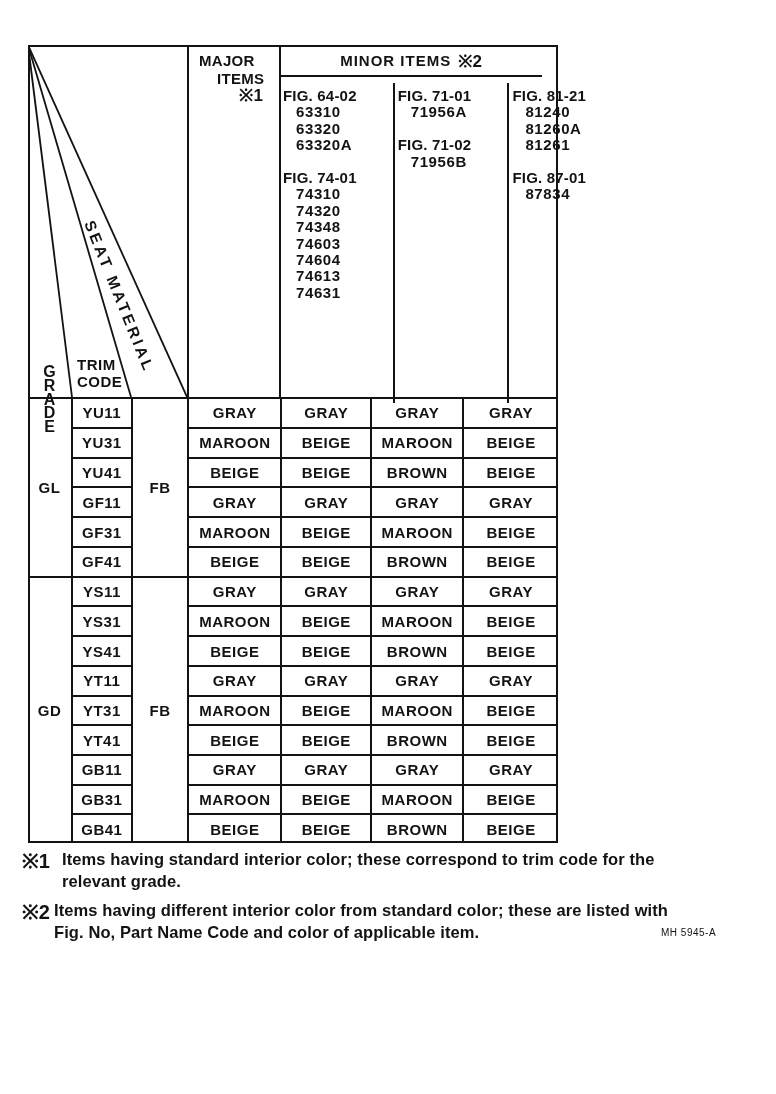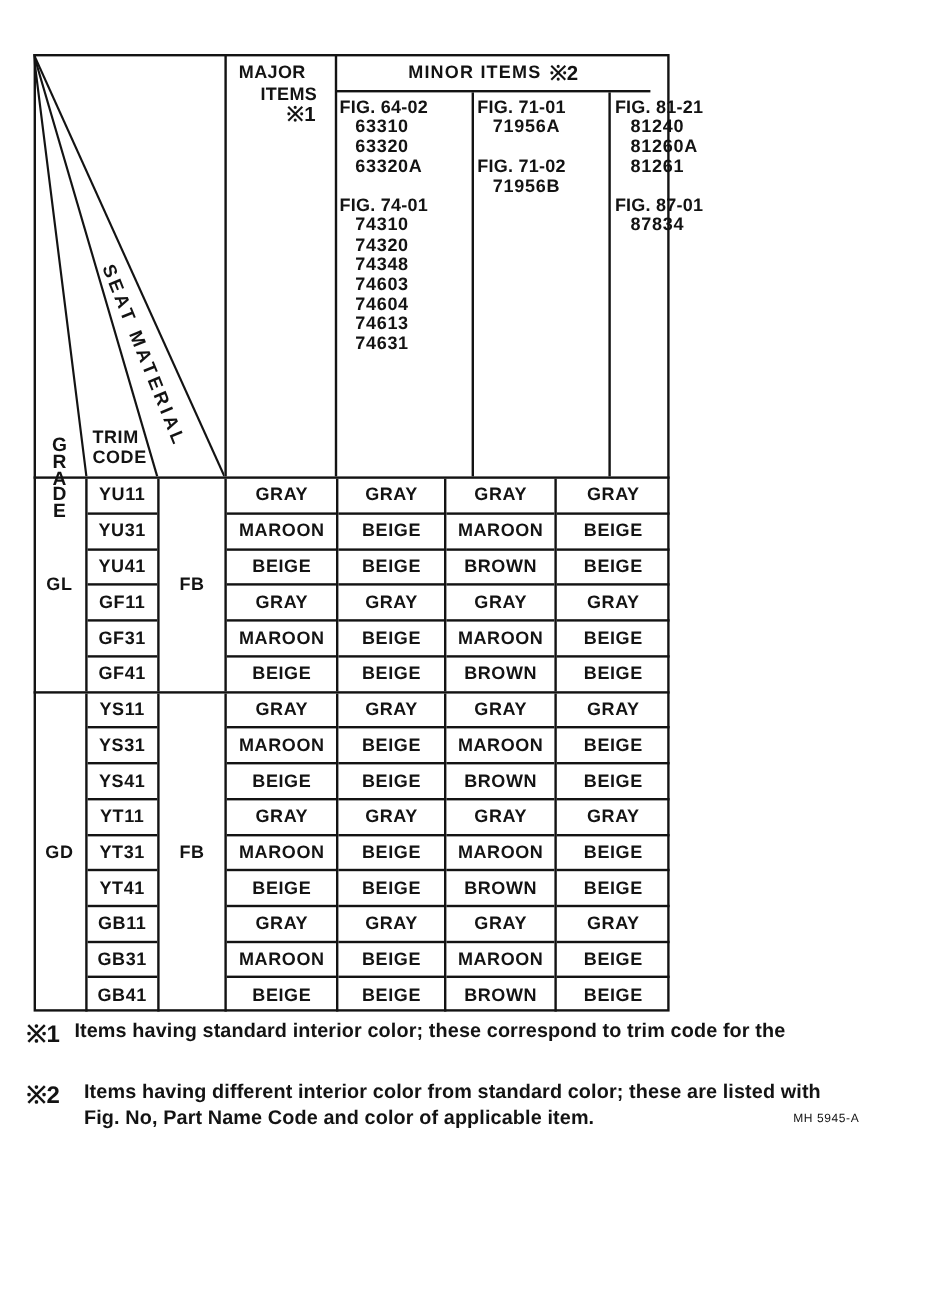--- a/index.html
+++ b/index.html
@@ -56,21 +56,21 @@
   
   .minor-strip{
     left:280px;top:45px;width:262px;height:32px;
     border-bottom:2px solid var(--ink);
     display:flex;align-items:center;justify-content:center;
     font-weight:bold;font-size:15px;letter-spacing:1px;white-space:nowrap;
   }
   .minor-strip .mark{font-size:17px;margin-left:7px;letter-spacing:0;}
 
   
-  .fig-region{left:280px;top:77px;width:278px;height:320px;display:flex;gap:36px;}
+  .fig-region{left:280px;top:83px;width:278px;height:320px;display:flex;gap:36px;}
   .fig-col{box-sizing:border-box;padding-top:5px;font-weight:bold;font-size:15px;line-height:16.4px;white-space:nowrap;}
   .fig-col.w0{width:90px;}
   .fig-col.w1{width:92px;border-left:2px solid var(--ink);}
   .fig-col.w2{width:116px;border-left:2px solid var(--ink);}
   .fig-line{padding-left:3px;letter-spacing:0.2px;}
   .part-line{padding-left:16px;letter-spacing:0.6px;}
   .fig-gap{height:16.4px;}
 
   
   .tbody{
@@ -95,21 +95,21 @@
     border-bottom:2px solid var(--ink);min-height:0;
   }
   .trow:last-child{border-bottom:none;}
 
   
   .fn-mark{font-size:20px;font-weight:bold;letter-spacing:0;}
   .fn1m{left:22px;top:847px;}
   .fn2m{left:22px;top:898px;}
   .fn-text{font-size:16.5px;font-weight:bold;line-height:21.5px;letter-spacing:0.1px;white-space:nowrap;}
   .fn1t{left:62px;top:849px;}
-  .fn2t{left:70px;top:900px;}
+  .fn2t{left:54px;top:900px;}
 
   .doc-code{left:661px;top:927px;font-size:10px;letter-spacing:0.5px;}
 </style>
 </head>
 <body>
 
 <div class="page">
 
   <div class="abs corner">
     <svg width="159" height="352" viewBox="0 0 159 352">
@@ -274,20 +274,21 @@
           <div class="trow">BEIGE</div>
         </div>
       </div>
     </div>
 
   <div class="abs frame"></div>
 
   <div class="abs fn-mark fn1m">※1</div>
   <div class="abs fn-text fn1t">
     <div>Items having standard interior color; these correspond to trim code for the</div>
+    <div>relevant grade.</div>
   </div>
   <div class="abs fn-mark fn2m">※2</div>
   <div class="abs fn-text fn2t">
     <div>Items having different interior color from standard color; these are listed with</div>
     <div>Fig. No, Part Name Code and color of applicable item.</div>
   </div>
 
   <div class="abs doc-code">MH 5945-A</div>
 
 </div>

